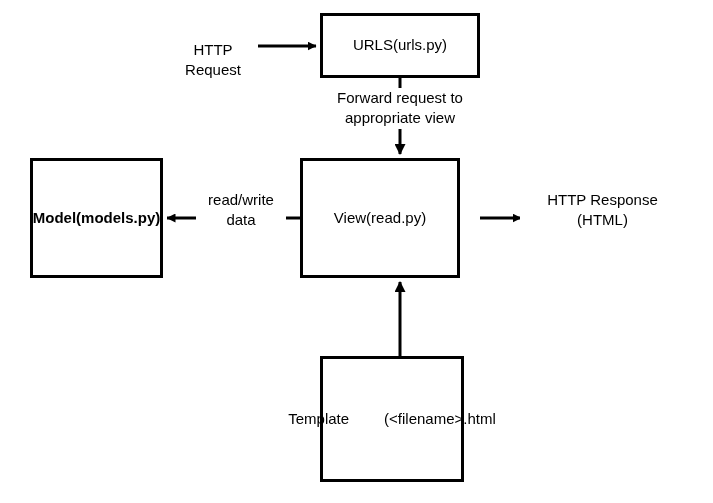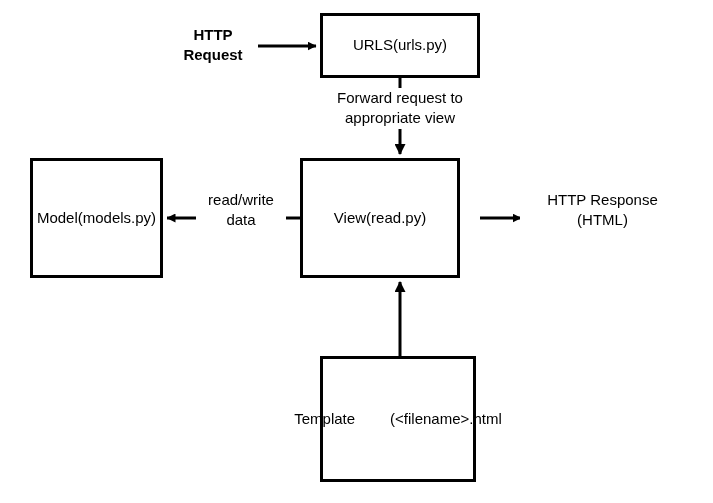--- a/index.html
+++ b/index.html
@@ -48,25 +48,25 @@
     font-family: "Liberation Sans", sans-serif;
     font-size: 15px;
     color: #000000;
     line-height: 1.35;
     text-align: center;
     white-space: nowrap;
     background: #ffffff;
   }
   
   #node-urls     { left: 320px; top: 13px;  width: 160px; height: 65px; }
-  #node-model    { left: 30px;  top: 158px; width: 133px; height: 120px; }
+  #node-model    { left: 30px;  top: 158px; width: 133px; height: 120px; font-weight: bold; }
   #node-view     { left: 300px; top: 158px; width: 160px; height: 120px; }
-  #node-template { left: 320px; top: 356px; width: 156px; height: 126px; gap: 35px; }
+  #node-template { left: 320px; top: 356px; width: 144px; height: 126px; gap: 35px; }
   
-  #label-http-request   { left: 168px; top: 25px;  width: 90px; font-weight: bold; }
+  #label-http-request   { left: 168px; top: 40px;  width: 90px; }
   #label-forward        { left: 318px; top: 88px;  width: 164px; }
   #label-read-write     { left: 196px; top: 190px; width: 90px; }
   #label-http-response  { left: 520px; top: 190px; width: 165px; }
 </style>
 </head>
 <body>
 
 <div id="canvas">
 
   <svg id="diagram-svg" viewBox="0 0 713 503">

